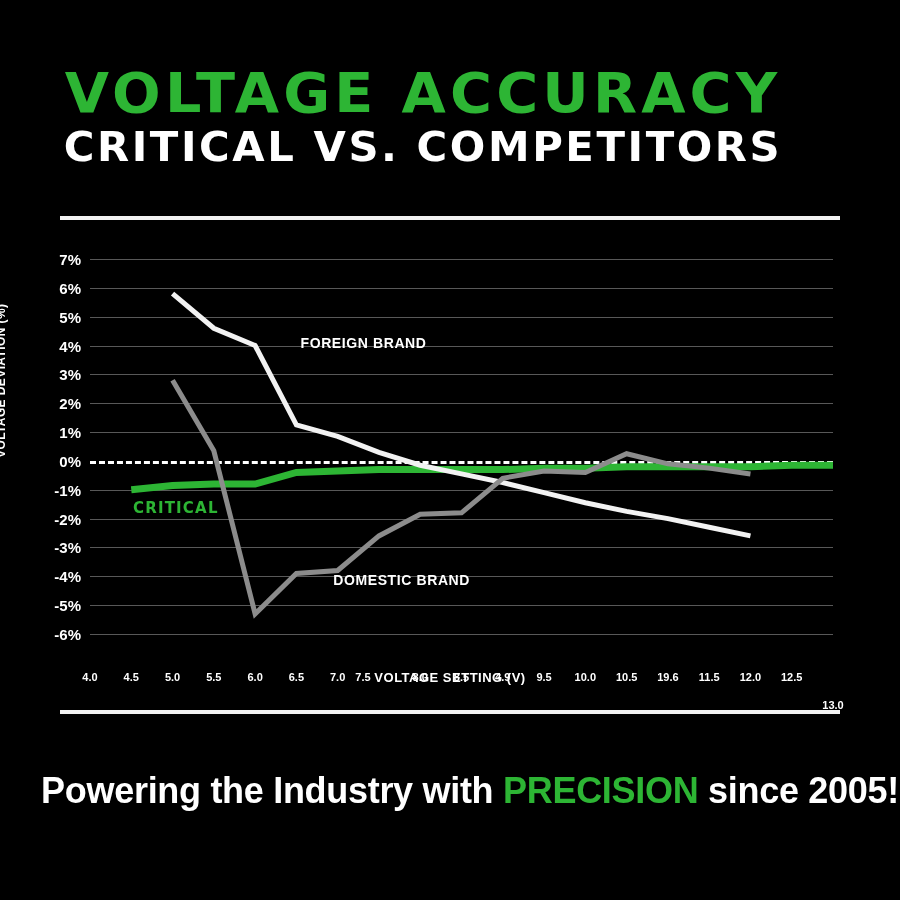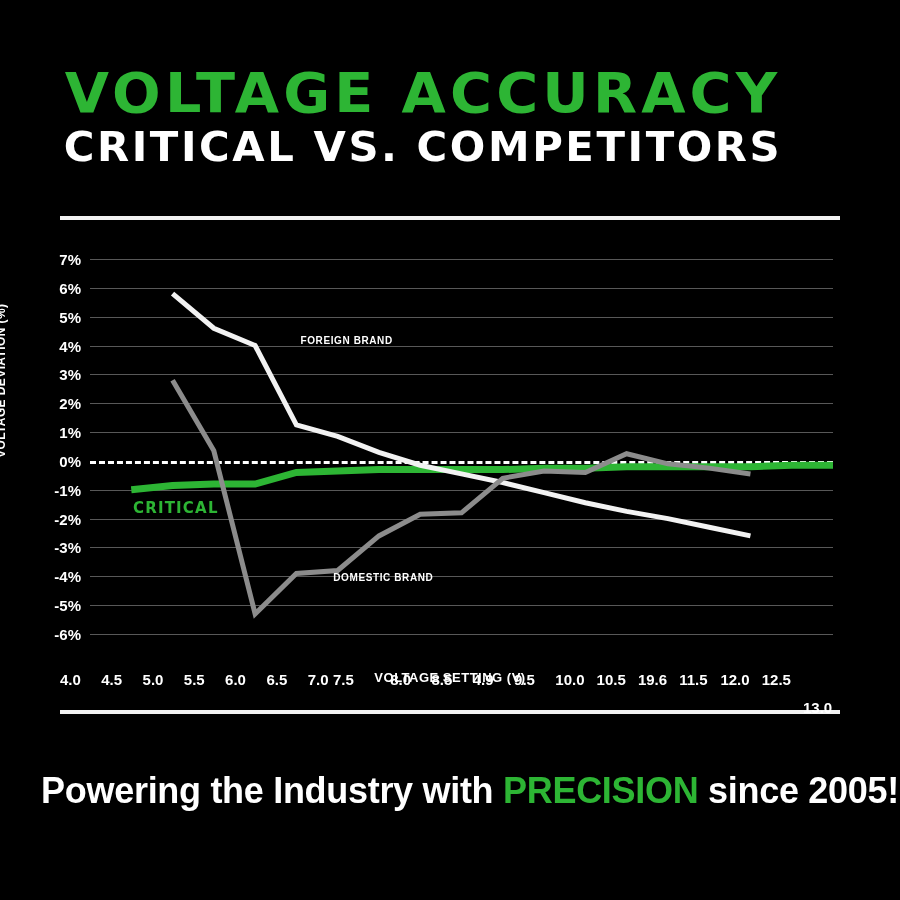--- a/index.html
+++ b/index.html
@@ -96,23 +96,23 @@
     font-weight: 700;
     font-family: "Liberation Sans", sans-serif;
     transform: translateY(-50%);
     white-space: nowrap;
   }
   .xtick {
     position: absolute;
     top: 412px;
     width: 60px;
     margin-left: -30px;
-    text-align: left;
-    color: #ffffff;
-    font-size: 15px;
+    text-align: center;
+    color: #ffffff;
+    font-size: 11px;
     font-weight: 700;
     font-family: "Liberation Sans", sans-serif;
     white-space: nowrap;
   }
   #ylabel {
     position: absolute;
     left: -6px;
     top: 230px;
     transform: rotate(-90deg);
     transform-origin: left top;
@@ -138,21 +138,21 @@
     left: 0;
     top: 0;
     width: 743px;
     height: 375px;
     overflow: visible;
   }
 
   
   .series-note {
     position: absolute;
-    font-size: 10px;
+    font-size: 14px;
     font-weight: 700;
     letter-spacing: 0.6px;
     white-space: nowrap;
   }
   .note-foreign { color: #ffffff; }
   .note-domestic { color: #ffffff; margin-left: 8px; }
   .note-critical {
     color: #2db534;
     font-family: "DejaVu Sans", sans-serif;
     font-size: 15px;

